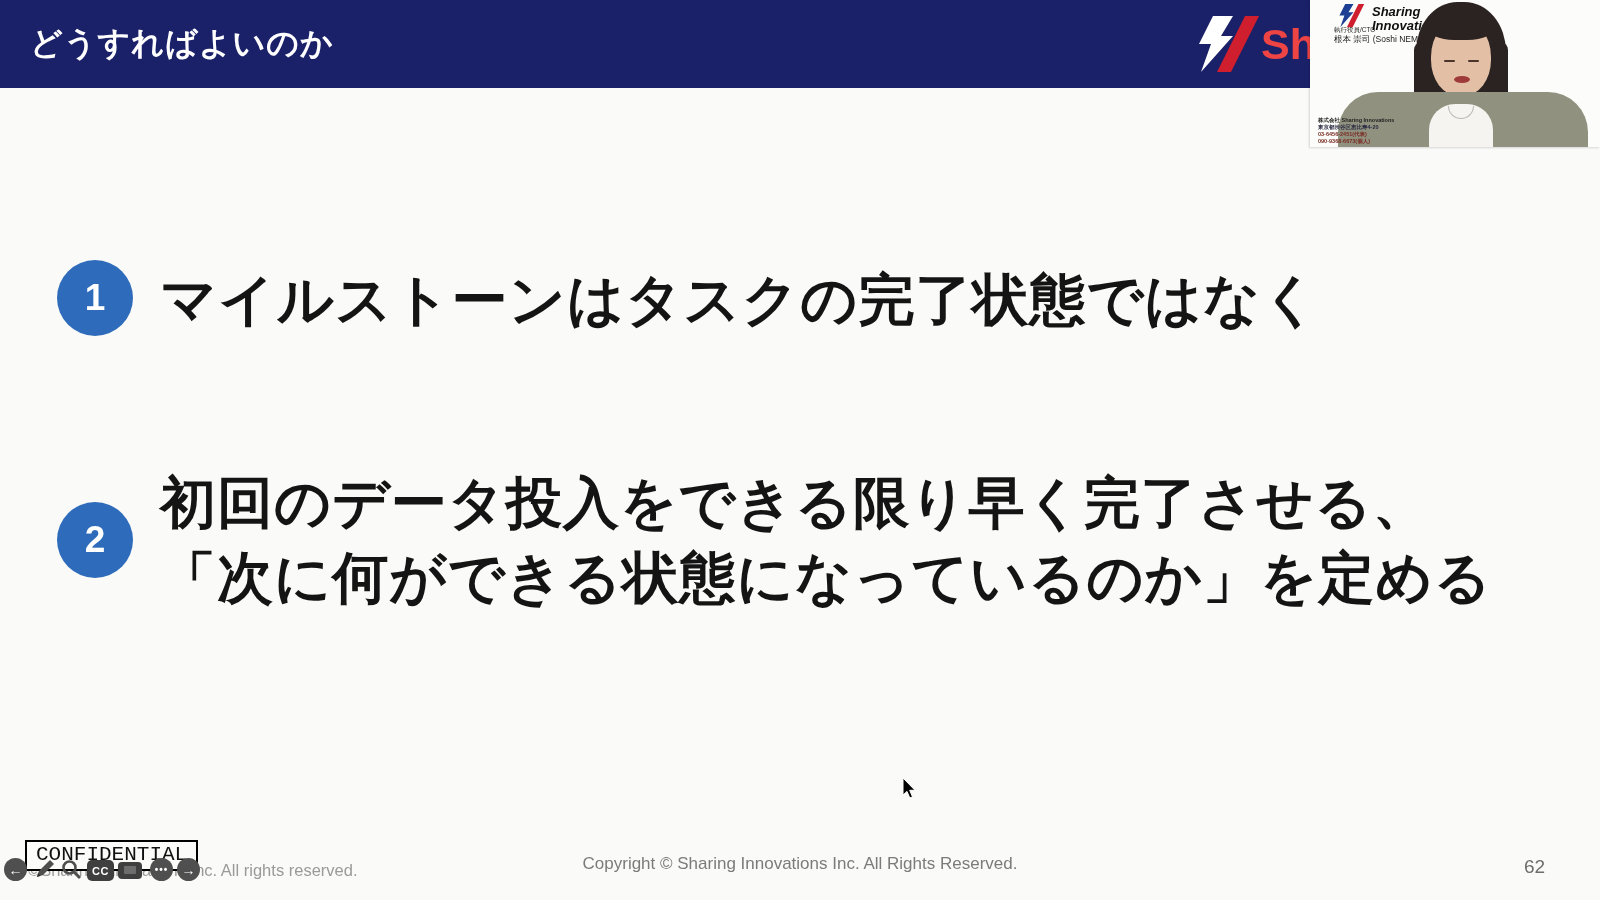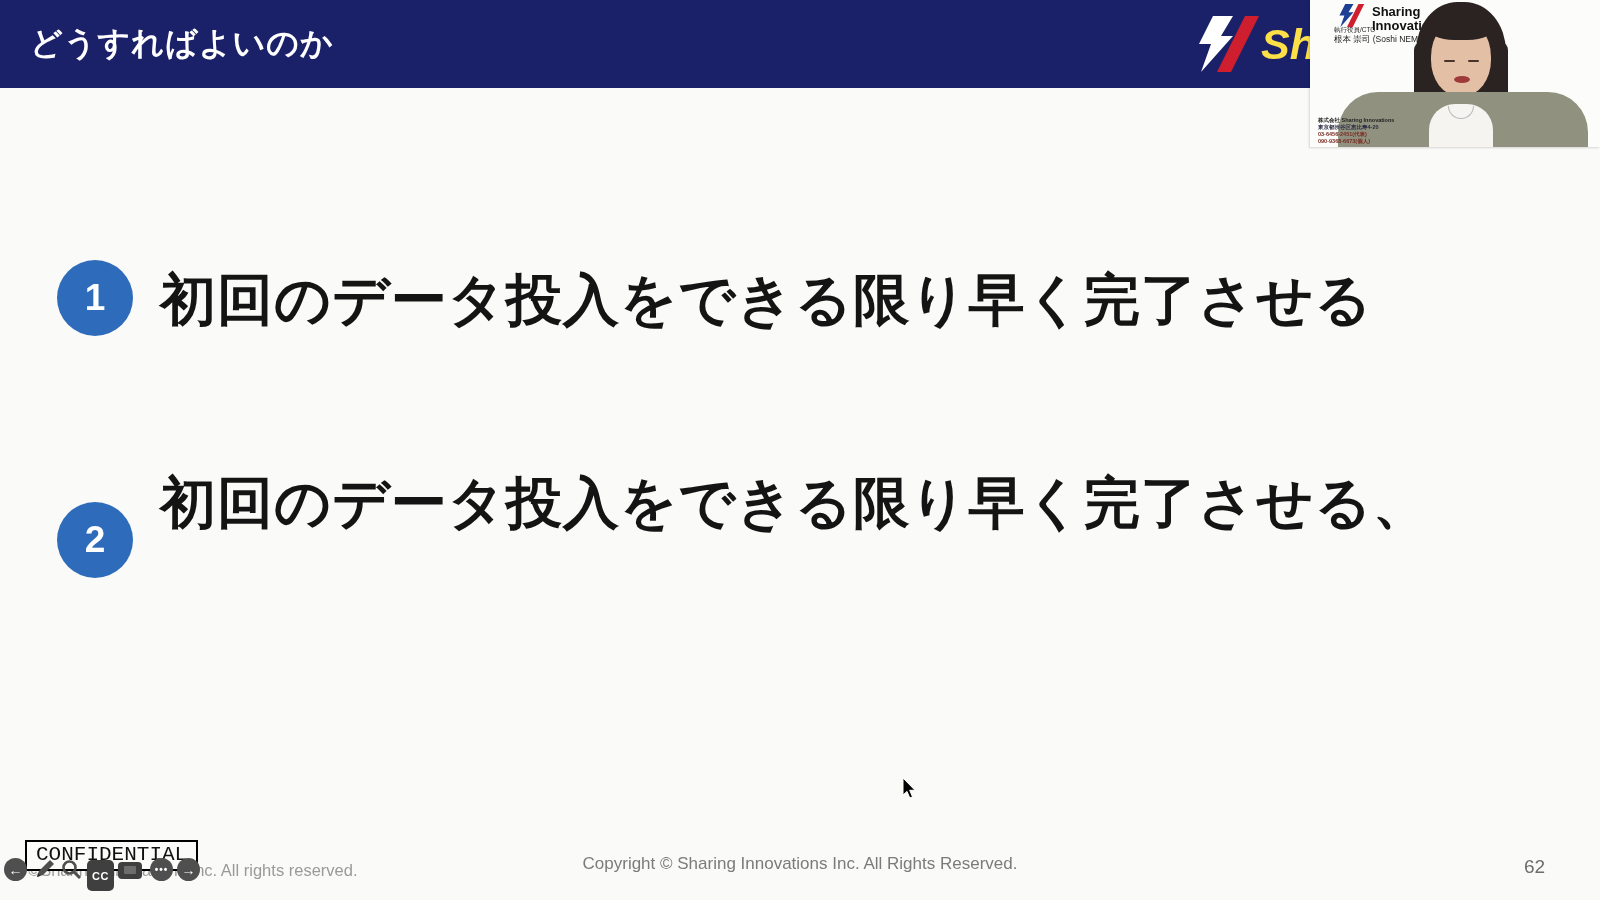--- a/index.html
+++ b/index.html
@@ -4,26 +4,26 @@
 <style>
   * { margin:0; padding:0; box-sizing:border-box; }
   html,body { width:1600px; height:900px; overflow:hidden; }
   body { font-family:"Liberation Sans", sans-serif; background:#fafaf8; position:relative; }
 
   
   .hdr { position:absolute; left:0; top:0; width:1310px; height:88px; background:#1a2169;padding-left:44px; }
   .hdr-title { position:absolute; left:30px; top:22px; font-size:32px; font-weight:700; color:#ffffff; letter-spacing:1px; }
   .hdr-logo { position:absolute; left:1195px; top:12px; width:115px; height:66px; }
   .hdr-logo svg { position:absolute; left:0; top:4px; }
-  .hdr-logo-text { position:absolute; left:66px; top:8px; font-size:43px; font-weight:700; font-style:italic; color:#fde047; }
+  .hdr-logo-text { position:absolute; left:66px; top:8px; font-size:43px; font-weight:700; color:#ef4444; }
 
   
   .cam { position:absolute; left:1310px; top:0; width:290px; height:147px; background:#fcfcfa; overflow:hidden; box-shadow:-1px 1px 2px rgba(0,0,0,.15); }
   .cam-logo { position:absolute; left:26px; top:4px; }
-  .cam-brand { position:absolute; left:62px; top:5px; font-size:13px; line-height:14px; font-weight:700; color:#101010; }
+  .cam-brand { position:absolute; left:62px; top:5px; font-size:13px; line-height:14px; font-weight:700; font-style:italic; color:#101010; }
   .cam-role { position:absolute; left:24px; top:26px; font-size:6.5px; color:#222; }
   .cam-name { position:absolute; left:24px; top:34px; font-size:8.5px; color:#222; }
   .cam-contact { position:absolute; left:8px; top:117px; font-size:5.5px; line-height:7px; font-weight:700; }
   .cam-contact div:nth-child(1){ color:#222; }
   .cam-contact div:nth-child(2){ color:#2a2a44; }
   .cam-contact div:nth-child(3){ color:#7a2a22; }
   .cam-contact div:nth-child(4){ color:#7a2a22; }
 
   
   .p-hair { position:absolute; left:106px; top:2px; width:90px; height:108px; background:#2b2321; border-radius:46% 46% 40% 40%; }
@@ -52,21 +52,21 @@
   .foot-left { position:absolute; left:28px; top:861px; font-size:16.5px; color:#9a9a9a; z-index:2; }
   .foot-center { position:absolute; left:0; right:0; top:854px; text-align:center; font-size:17px; color:#7b7b7b; }
   .page-num { position:absolute; left:1524px; top:856px; font-size:19px; color:#6d6d6d;text-align:right; }
 
   
   .tb { position:absolute; left:0px; top:858px; height:26px; z-index:4; }
   .tb-ic { position:absolute; top:0; width:23px; height:23px; border-radius:50%; background:#4f4f4f; color:#fff; display:flex; align-items:center; justify-content:center; font-size:14px; font-weight:700; cursor:pointer; }
   .tb-prev { left:4px; } .tb-next { left:177px; }
   .tb-pen { left:33px; background:transparent; }
   .tb-mag { left:60px; background:transparent; }
-  .tb-cc { left:87px; width:27px; height:31px; top:2px; border-radius:5px; background:#3f3f3f; font-size:11px; letter-spacing:.5px; }
+  .tb-cc { left:87px; width:27px; height:21px; top:2px; border-radius:5px; background:#3f3f3f; font-size:11px; letter-spacing:.5px; }
   .tb-scr { left:118px; width:24px; height:17px; top:4px; border-radius:4px; background:#3f3f3f; }
   .tb-scr::after { content:""; position:absolute; left:6px; top:4px; width:12px; height:8px; background:#6d6d6d; border-radius:1px; }
   .tb-more { left:150px; letter-spacing:1px; font-size:10px; }
 
   
   .cursor { position:absolute; left:902px; top:778px; z-index:9; }
 </style>
 </head>
 <body>
 
@@ -110,27 +110,28 @@
     <div>株式会社 Sharing Innovations</div>
     <div>東京都渋谷区恵比寿4-20</div>
     <div>03-6456-2451(代表)</div>
     <div>090-9368-6673(個人)</div>
   </div>
 </div>
 
 <div class="num-circle c1">
   <span>1</span>
 </div>
-<div class="item-text t1">初回のデータ投入をできる限り早く完了させる</div>
+<div class="item-text t1">マイルストーンはタスクの完了状態ではなく</div>
 
 <div class="num-circle c2">
   <span>2</span>
 </div>
 <div class="item-text t2">
   <div>初回のデータ投入をできる限り早く完了させる、</div>
+  <div>「次に何ができる状態になっているのか」を定める</div>
 </div>
 
 <div class="foot-left">©Sharing Innovations Inc. All rights reserved.</div>
 <div class="confid">CONFIDENTIAL</div>
 <div class="foot-center">Copyright © Sharing Innovations Inc. All Rights Reserved.</div>
 <div class="page-num">62</div>
 
 <div class="tb">
   <div class="tb-ic tb-prev">
     <span>←</span>

